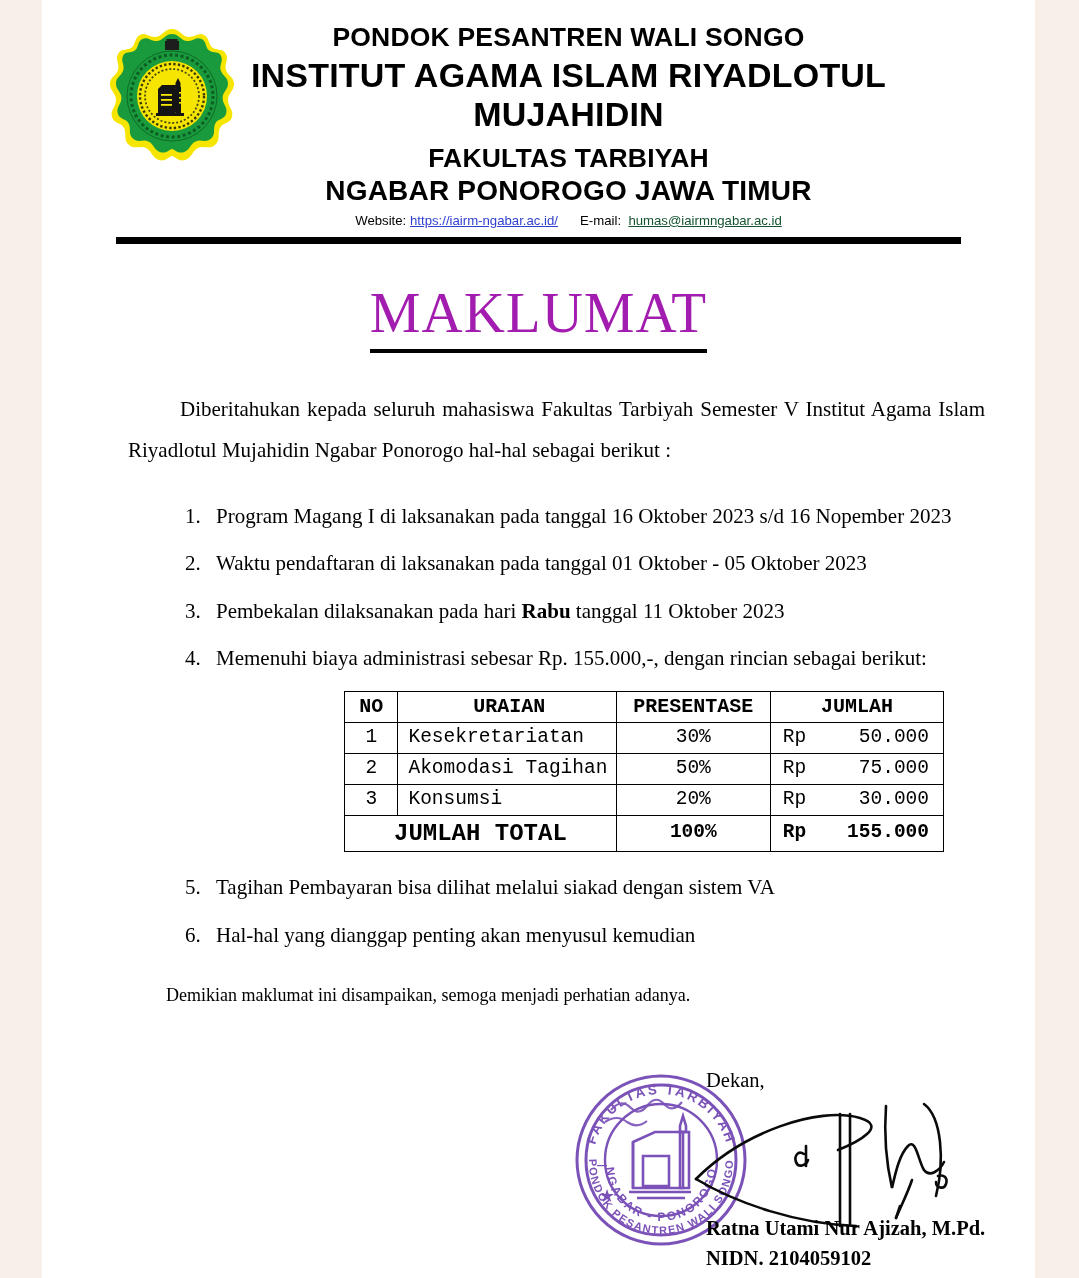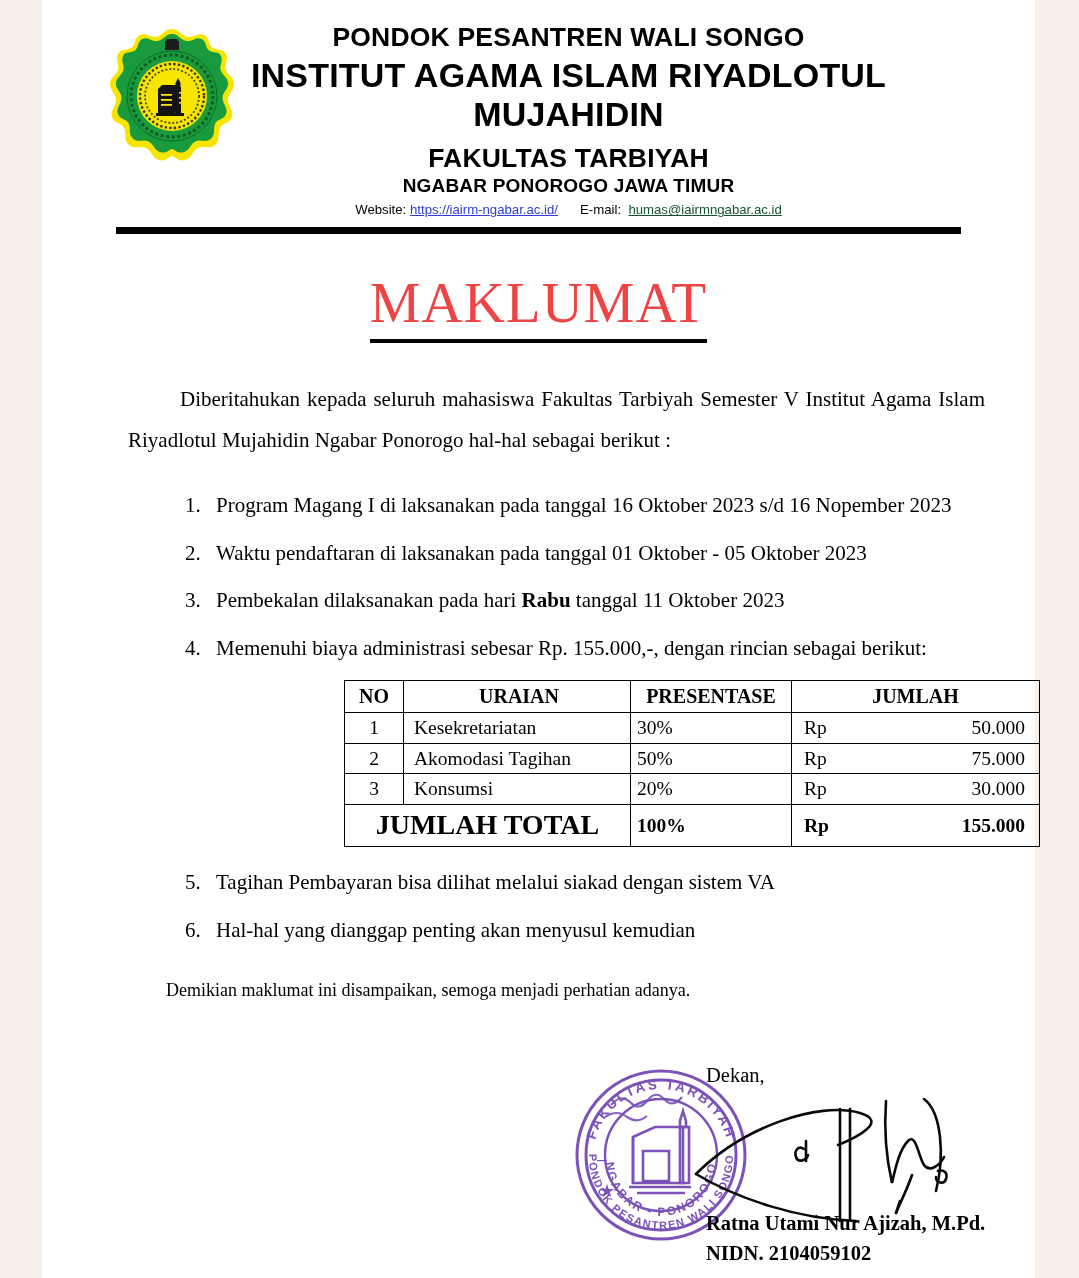--- a/index.html
+++ b/index.html
@@ -48,21 +48,21 @@
   }
   .head-line {
     font-weight: bold;
     color: #000;
     letter-spacing: 0.2px;
     line-height: 1.16;
   }
   .hl-1 { font-size: 26.5px; margin-bottom: 3px; }
   .hl-2 { font-size: 34px; margin-bottom: 8px; }
   .hl-3 { font-size: 26.5px; margin-bottom: 2px; }
-  .hl-4 { font-size: 19px; margin-bottom: 4px; }
+  .hl-4 { font-size: 28px; margin-bottom: 4px; }
   .addr {
     font-family: "Liberation Sans", sans-serif;
     font-size: 13.2px;
     color: #000;
     line-height: 1.38;
     font-weight: 500;
   }
   .addr a, .addr .lnk {
     text-decoration: underline;
   }
@@ -75,21 +75,21 @@
     background: #000;
   }
 
   
   .doc-title {
     text-align: center;
     margin-top: 36px;
     font-size: 57px;
     font-weight: normal;
     letter-spacing: 1px;
-    color: #ef4444;
+    color: #a21caf;
     font-family: "Liberation Serif", serif;
   }
   .doc-title span {
     border-bottom: 4px solid #000;
     padding-bottom: 5px;
   }
 
   
   .body-area {
     padding: 0 50px 0 86px;
@@ -118,43 +118,44 @@
     font-size: 18px;
     padding-left: 38px;
   }
 
   
   .cost-table-wrap {
     margin: 16px 0 20px 128px;
   }
   table.cost {
     border-collapse: collapse;
-    width: 696px;
+    width: 600px;
     font-size: 19.5px;
     color: #000;
+    font-family: Liberation Mono, monospace;
   }
   table.cost th, table.cost td {
     border: 1.4px solid #000;
     padding: 2px 6px;
     line-height: 1.32;
   }
   table.cost th {
     text-align: center;
     font-weight: bold;
     font-size: 20px;
   }
   .c-no   { width: 46px;  text-align: center; }
   .c-ur   { width: 210px; text-align: left; padding-left: 10px !important; }
-  .c-pr   { width: 148px; }
+  .c-pr   { width: 148px; text-align: center; }
   .c-rp   { width: 62px;  text-align: left; padding-left: 12px !important; border-right: none !important; }
   .c-amt  { text-align: right; padding-right: 14px !important; border-left: none !important; }
   .total-label {
     text-align: center;
     font-weight: bold;
-    font-size: 28px;
+    font-size: 24px;
   }
   .bold { font-weight: bold; }
 
   
   .sign-area {
     position: relative;
     margin-top: 60px;
     height: 230px;
     padding-left: 90px;
   }

